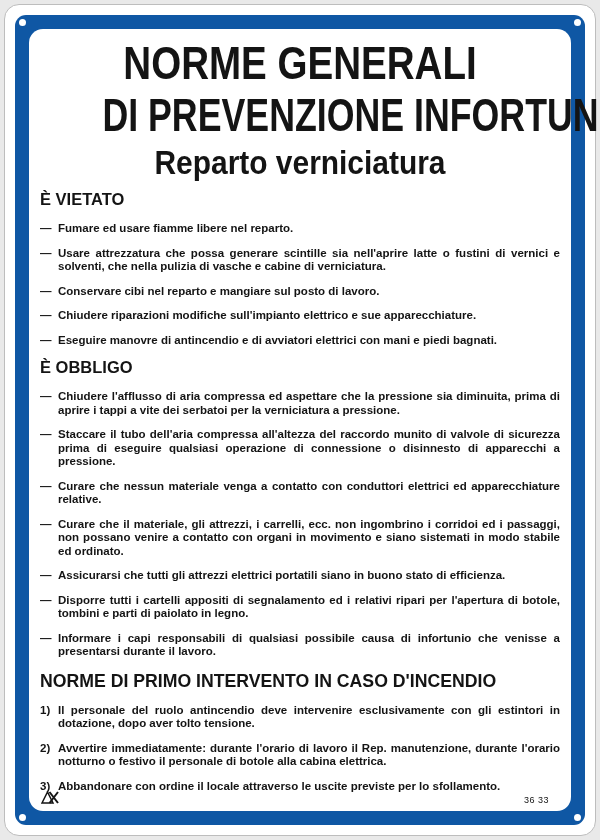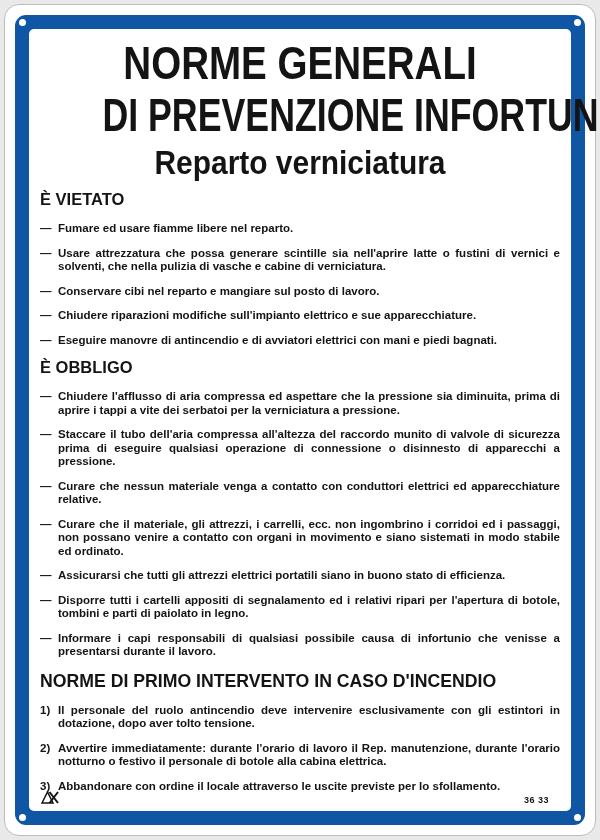--- a/index.html
+++ b/index.html
@@ -26,21 +26,21 @@
   .screw{
     position:absolute;width:7px;height:7px;border-radius:50%;
     background:#fff;z-index:5;
   }
   .screw.tl{left:14px;top:14px;}
   .screw.tr{right:14px;top:14px;}
   .screw.bl{left:14px;bottom:14px;}
   .screw.br{right:14px;bottom:14px;}
   .inner{
     position:absolute;inset:24px;background:var(--plate);
-    border-radius:5px;padding:4px 11px 2px 11px;
+    border-radius:14px;padding:4px 11px 2px 11px;
     box-sizing:border-box;color:var(--text);
   }
   .title-line{
     font-weight:bold;text-align:center;white-space:nowrap;
     color:var(--text);
   }
   .title-1{font-size:47px;line-height:52px;transform:scaleX(0.82);transform-origin:50% 50%;margin-top:4px;}
   .title-2{font-size:47px;line-height:52px;transform:scaleX(0.76);transform-origin:50% 50%;}
   .subtitle{font-size:34px;line-height:40px;transform:scaleX(0.88);transform-origin:50% 50%;margin-top:1px;}
   .sections{margin-top:1px;}
@@ -55,21 +55,21 @@
   .item{
     display:flex;align-items:flex-start;
     font-size:11.5px;font-weight:bold;line-height:13.5px;
     margin-bottom:11px;
   }
   .item .marker{flex:0 0 18px;}
   .item .text{flex:1;text-align:justify;}
   .footer-logo{position:absolute;left:12px;bottom:3px;}
   .footer-code{
     position:absolute;right:22px;bottom:6px;
-    font-size:9px;font-weight:bold;letter-spacing:0.5px;
+    font-size:9px;font-weight:normal;letter-spacing:0.5px;
   }
 </style>
 </head>
 <body>
 
 <div class="stage">
   <div class="plate">
     <div class="band"></div>
     <div class="screw tl"></div>
     <div class="screw tr"></div>

